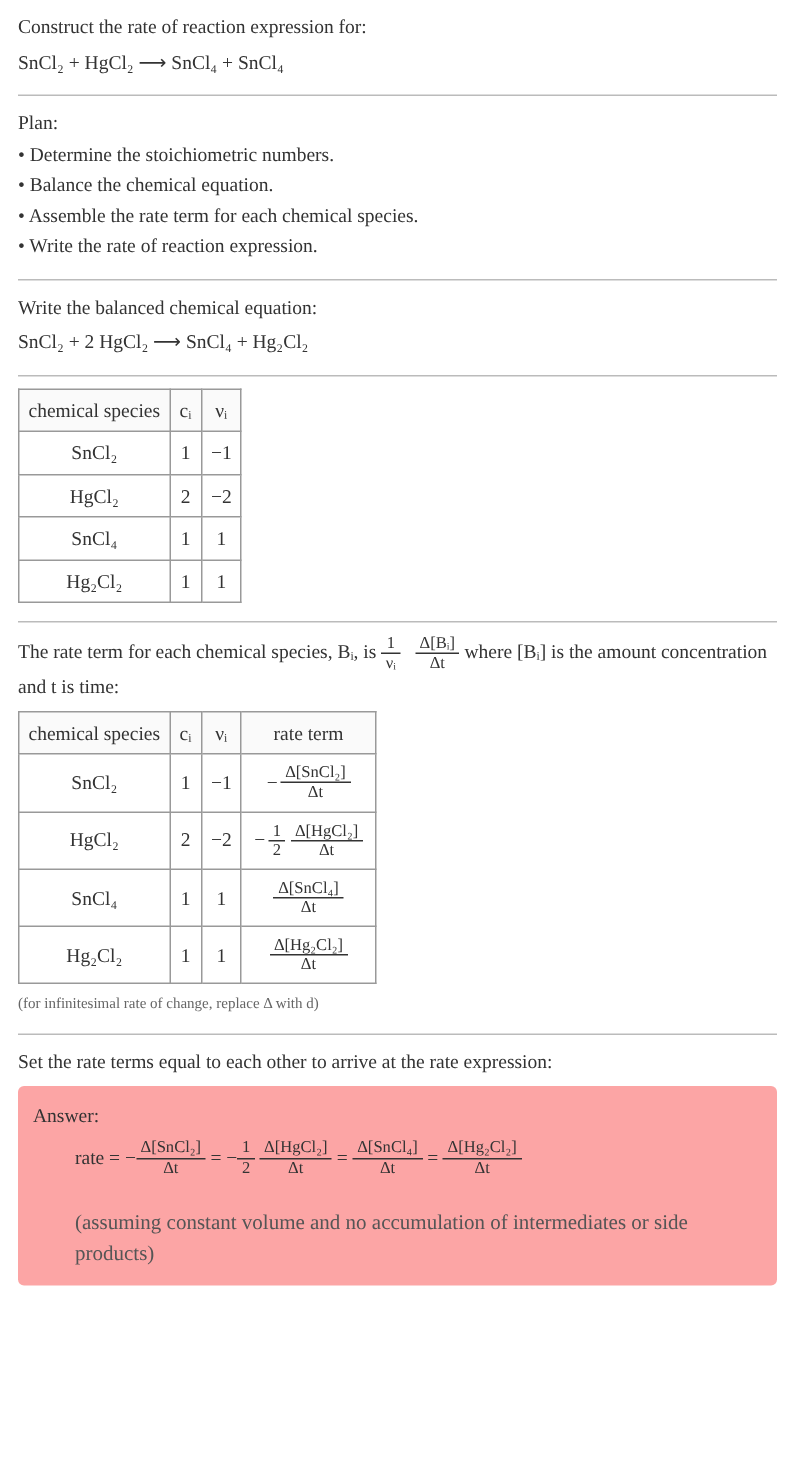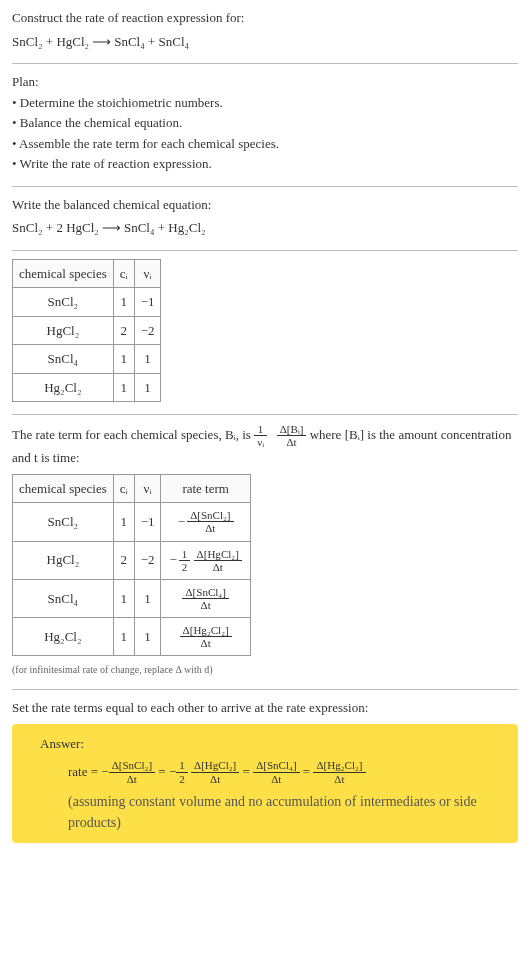--- a/index.html
+++ b/index.html
@@ -11,23 +11,23 @@
 .plan-list { margin-left: 0; }
 .plan-list div { margin: 1px 0; }
 table { border-collapse: collapse; margin: 6px 0; }
 td, th { border: 1px solid #999; padding: 4px 6px; text-align: center; font-weight: normal; }
 th { background: #fafafa; }
 .rate-term-cell { padding: 6px 8px; }
 .frac { display: inline-block; text-align: center; vertical-align: middle; }
 .frac .num { display: block; border-bottom: 1px solid #333; padding: 0 3px; font-size: 0.85em; line-height: 1.1; }
 .frac .den { display: block; padding: 0 3px; font-size: 0.85em; line-height: 1.1; }
 .small-note { font-size: 10px; color: #666; margin-top: 2px; }
-.answer-box { background: #fde047; border-radius: 4px; padding: 10px 28px; margin-top: 6px; }
+.answer-box { background: #fca5a5; border-radius: 4px; padding: 10px 10px; margin-top: 6px; }
 .answer-box .label { margin-bottom: 6px; }
-.answer-box .rate-line { margin-left: 28px; margin-bottom: 6px; }
+.answer-box .rate-line { margin-left: 28px; margin-bottom: 20px; }
 .answer-box .assume { margin-left: 28px; font-size: 14px; color: #555; }
 .inline-mid { vertical-align: middle; }
 .neg { margin-right: 2px; }
 </style>
 </head>
 <body>
 
 <div class="section">
   <div class="prompt">Construct the rate of reaction expression for:</div>
   <div class="equation">SnCl₂ + HgCl₂  ⟶  SnCl₄ + SnCl₄</div>

